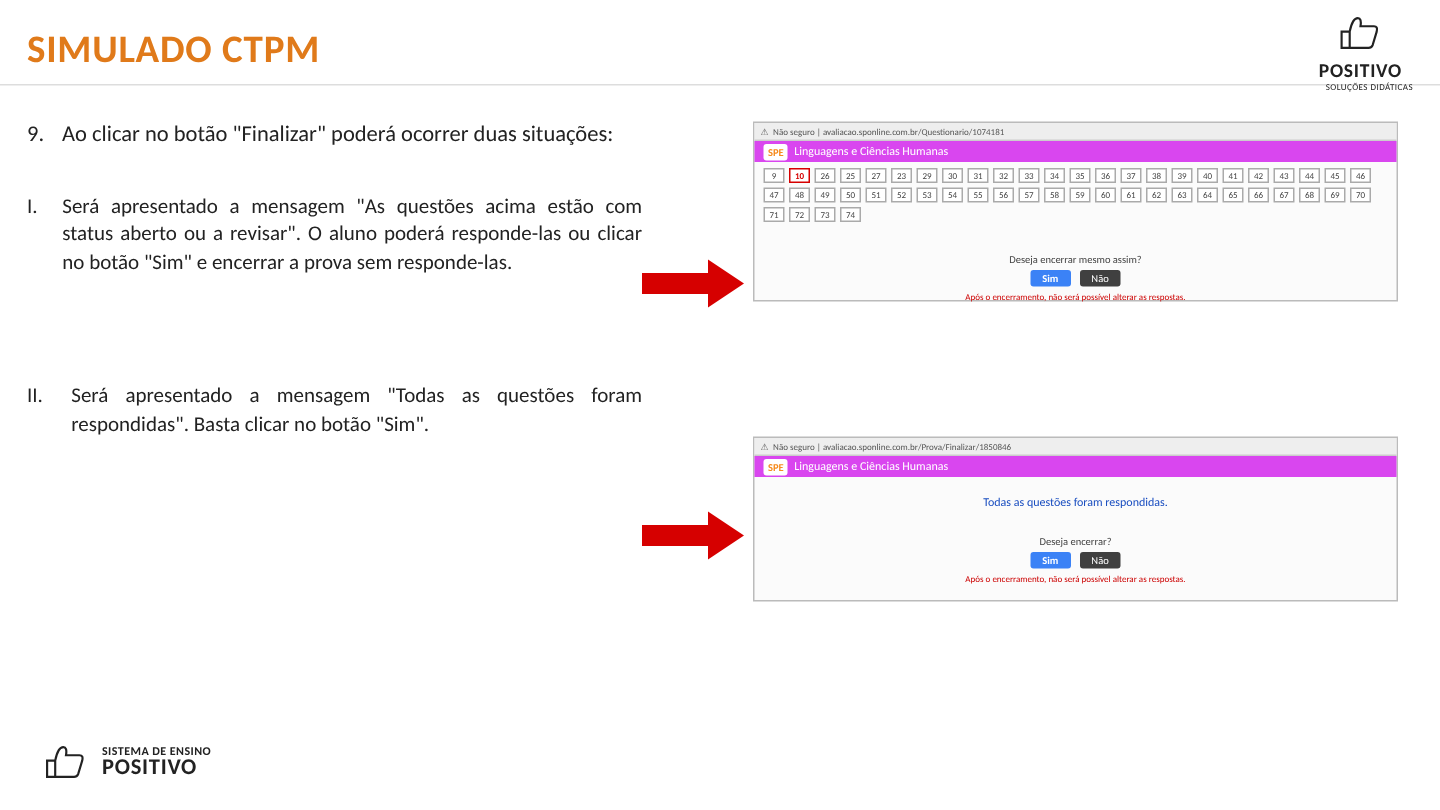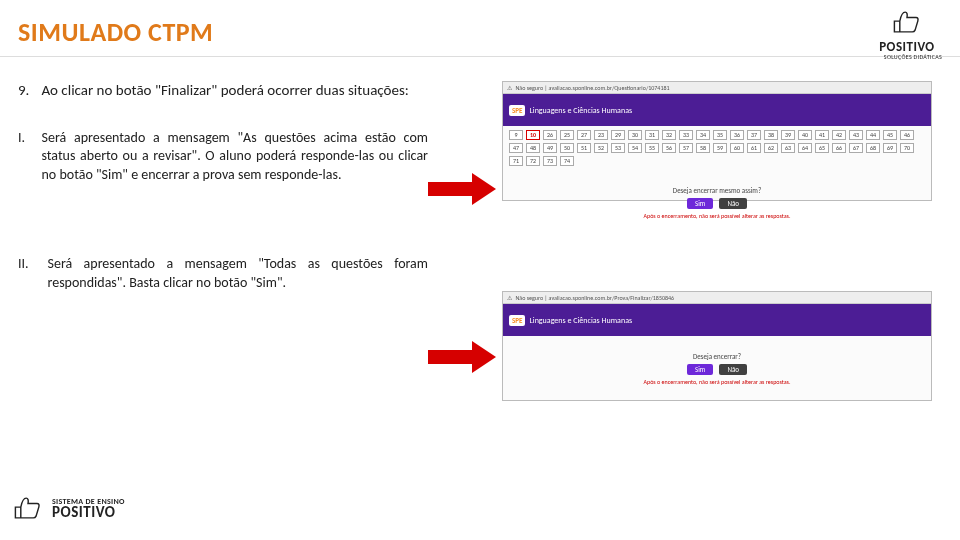--- a/index.html
+++ b/index.html
@@ -71,48 +71,48 @@
   .shot1 { top: 0; width: 430px; height: 120px; }
   .shot2 { top: 210px; width: 430px; height: 110px; }
 
   .urlbar {
     height: 12px; background: #eee; border-bottom: 1px solid #ccc;
     display: flex; align-items: center; padding: 0 4px; gap: 3px;
     font-size: 6px; color: #555;
   }
   .urlbar .lock { font-size: 6px; }
   .orangebar {
-    background: #4c1d95; color: #fff; height: 32px;
+    background: #d946ef; color: #fff; height: 14px;
     padding: 2px 6px; font-size: 8px; display: flex; align-items: center; gap: 4px;
   }
   .spe-logo {
     background: #fff; color: #f68b1f; font-weight: 700;
     padding: 1px 3px; border-radius: 2px; font-size: 7px;
   }
   .qgrid {
     padding: 4px 6px; display: flex; flex-wrap: wrap; gap: 3px;
   }
   .qn {
     width: 14px; height: 10px; border: 1px solid #aaa;
     display: flex; align-items: center; justify-content: center;
     font-size: 6px; color: #444; background: #fff;
   }
   .qn.curr { border-color: #d60000; color: #d60000; font-weight: 700; }
   .msgbox { text-align: center; padding: 4px; }
   .msg { font-size: 7px; color: #555; }
   .encerra { font-size: 7px; color: #444; margin-top: 12px; }
   .btns { display: flex; gap: 6px; justify-content: center; margin-top: 3px; }
   .btn { padding: 1px 8px; border-radius: 2px; color: #fff; font-size: 7px; }
-  .btn.sim { background: #6d28d9; }
+  .btn.sim { background: #3b82f6; font-weight: bold; }
   .btn.nao { background: #404040; }
   .warn { font-size: 6px; color: #c00; margin-top: 3px; }
   .all-done { color: #1a4ec0; font-size: 8px; text-align: center; margin-top: 12px; }
 
   .footer-logo {
-    position: absolute; left: 10px; bottom: 18px;
+    position: absolute; left: 26px; bottom: 18px;
     display: flex; align-items: center; gap: 6px;
   }
   .footer-logo .txtcol { line-height: 1; }
   .footer-logo .l1 { font-size: 8px; font-weight: 700; letter-spacing: 0.3px; }
   .footer-logo .l2 { font-size: 15px; font-weight: 800; letter-spacing: 0.5px; }
 </style>
 </head>
 <body>
 
 <div class="header">
@@ -222,20 +222,21 @@
 
     <div class="shot shot2">
       <div class="urlbar">
         <span class="lock">⚠</span>
         <span>Não seguro | avaliacao.sponline.com.br/Prova/Finalizar/1850846</span>
       </div>
       <div class="orangebar">
         <span class="spe-logo">SPE</span>
         <span>Linguagens e Ciências Humanas</span>
       </div>
+      <div class="all-done">Todas as questões foram respondidas.</div>
       <div class="msgbox">
         <div class="encerra">Deseja encerrar?</div>
         <div class="btns">
           <div class="btn sim">Sim</div>
           <div class="btn nao">Não</div>
         </div>
         <div class="warn">Após o encerramento, não será possível alterar as respostas.</div>
       </div>
     </div>
   </div>

